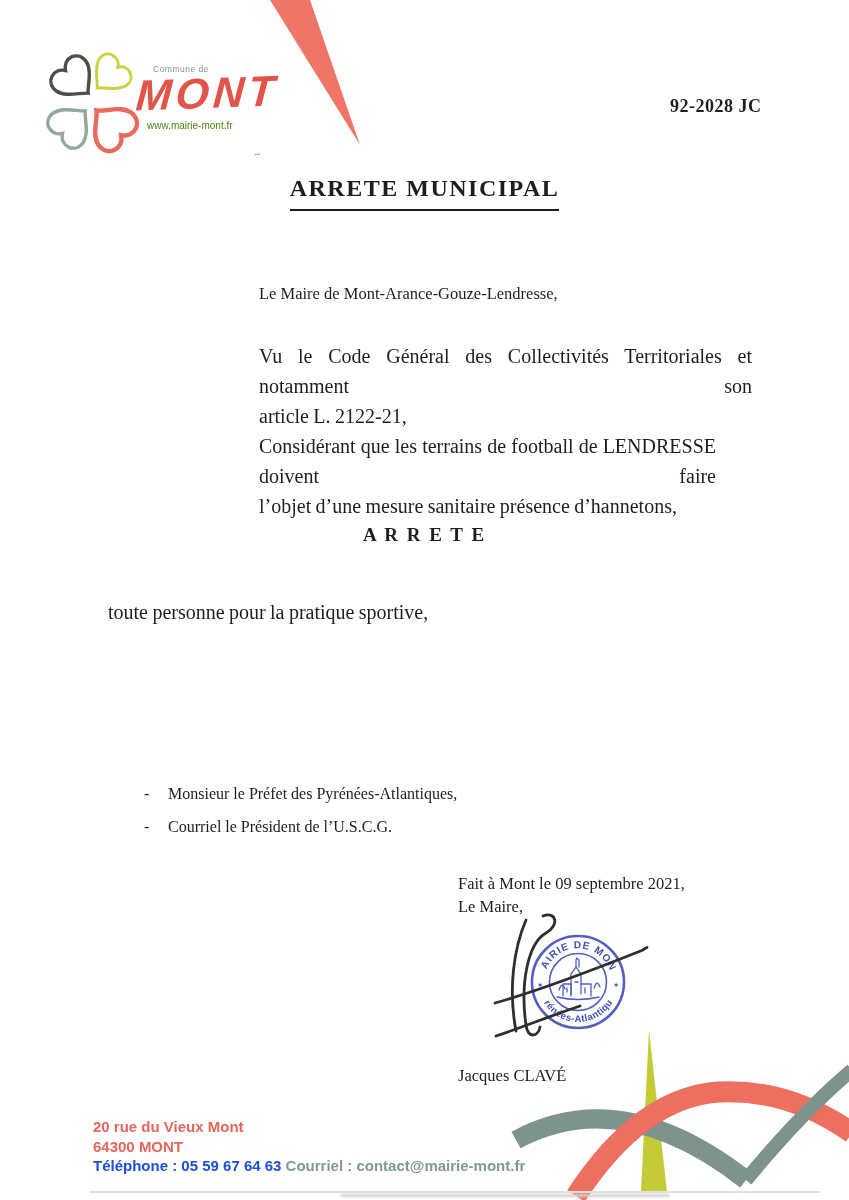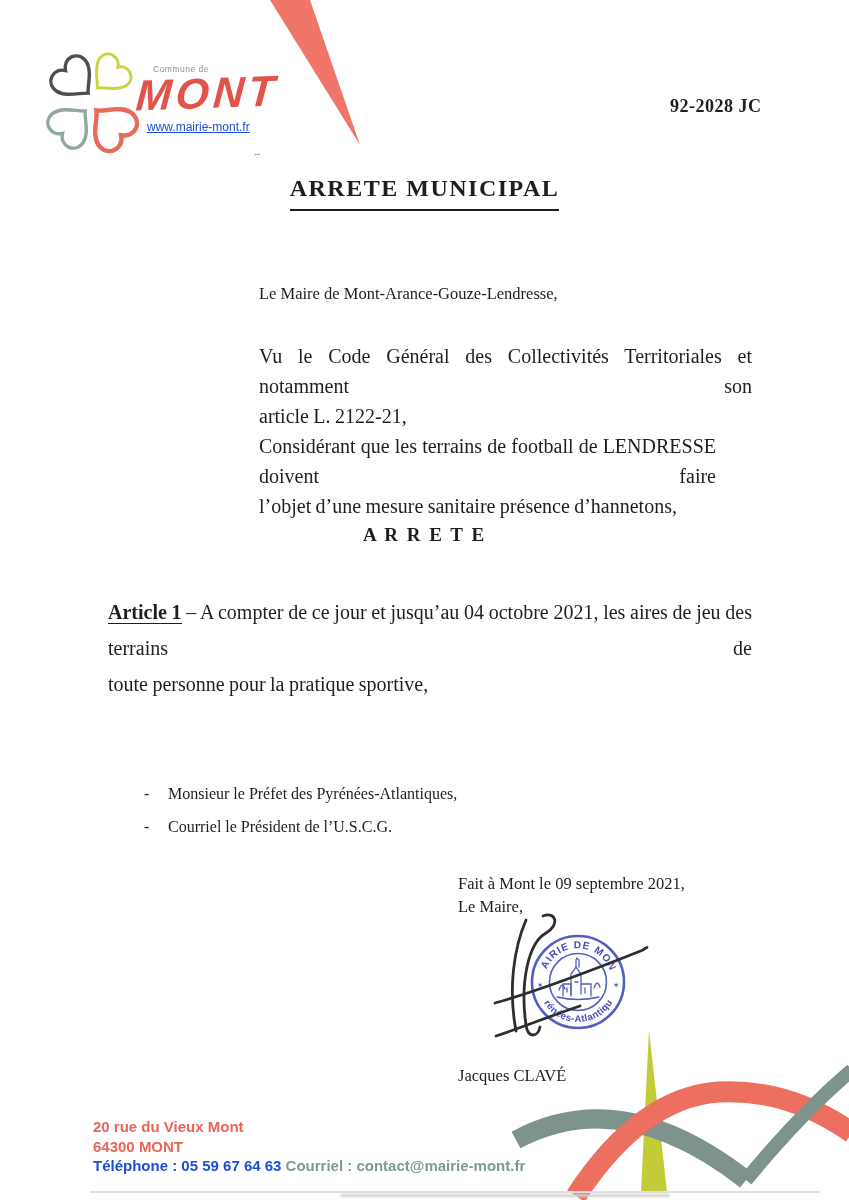--- a/index.html
+++ b/index.html
@@ -5,21 +5,21 @@
   html,body{margin:0;padding:0;background:#ffffff;}
   .page{
     position:relative;width:849px;height:1200px;background:#fff;overflow:hidden;
     font-family:"Liberation Serif","DejaVu Serif",serif;color:#1e1e1e;
   }
   .abs{position:absolute;}
   
   .commune-label{font-family:"Liberation Sans",sans-serif;font-size:8.5px;color:#8f8f8f;letter-spacing:.5px;}
   .mont-name{font-family:"Liberation Sans",sans-serif;font-size:43px;font-weight:bold;font-style:italic;
     color:#e25449;letter-spacing:4px;transform:rotate(-2deg) skewX(-6deg);line-height:1;}
-  .website{font-family:"Liberation Sans",sans-serif;font-size:12px;color:#1d4ed8;text-decoration:underline;}
+  .website{font-family:"Liberation Sans",sans-serif;font-size:10px;color:#4d7c0f;}
   .ref-number{font-size:18px;font-weight:bold;letter-spacing:.5px;}
   .doc-title{left:0;right:0;margin:auto;width:fit-content;font-size:24px;font-weight:bold;letter-spacing:1.5px;
     border-bottom:2.5px solid #1e1e1e;padding-bottom:7px;}
   .body-text{font-size:16.5px;}
   .jblock{font-size:20px;}
   .jline{text-align:justify;text-align-last:justify;word-spacing:-0.6px;}
   .jline-last{text-align:justify;text-align-last:left;word-spacing:-0.6px;}
   .art-label{font-weight:bold;border-bottom:1.5px solid #1e1e1e;}
   .arrete-heading{left:0;right:0;margin:auto;width:fit-content;font-size:19px;font-weight:bold;letter-spacing:2px;}
   .recipient-line{font-size:16px;line-height:33px;}
@@ -79,23 +79,20 @@
   </div>
 
   <div class="abs jblock" style="left:259px;top:431px;width:457px;line-height:30px;">
     <div class="jline">Considérant que les terrains de football de LENDRESSE doivent faire</div>
     <div class="jline-last">l’objet d’une mesure sanitaire présence d’hannetons,</div>
   </div>
 
   <div class="abs arrete-heading" style="top:524px;">A R R E T E</div>
 
   <div class="abs jblock" style="left:108px;top:594px;width:644px;line-height:36px;">
-    <div class="jline">
-      <span class="art-label">Article 1</span><span> – A compter de ce jour et jusqu’au 04 octobre 2021, les aires de jeu des terrains de</span>
-    </div>
     <div class="jline-last">toute personne pour la pratique sportive,</div>
   </div>
 
 
   <div class="abs" style="left:144px;top:777px;">
     <div class="recipient-line">
       <span class="recipient-dash">-</span><span>Monsieur le Préfet des Pyrénées-Atlantiques,</span>
     </div>
     <div class="recipient-line">
       <span class="recipient-dash">-</span><span>Courriel le Président de l’U.S.C.G.</span>

